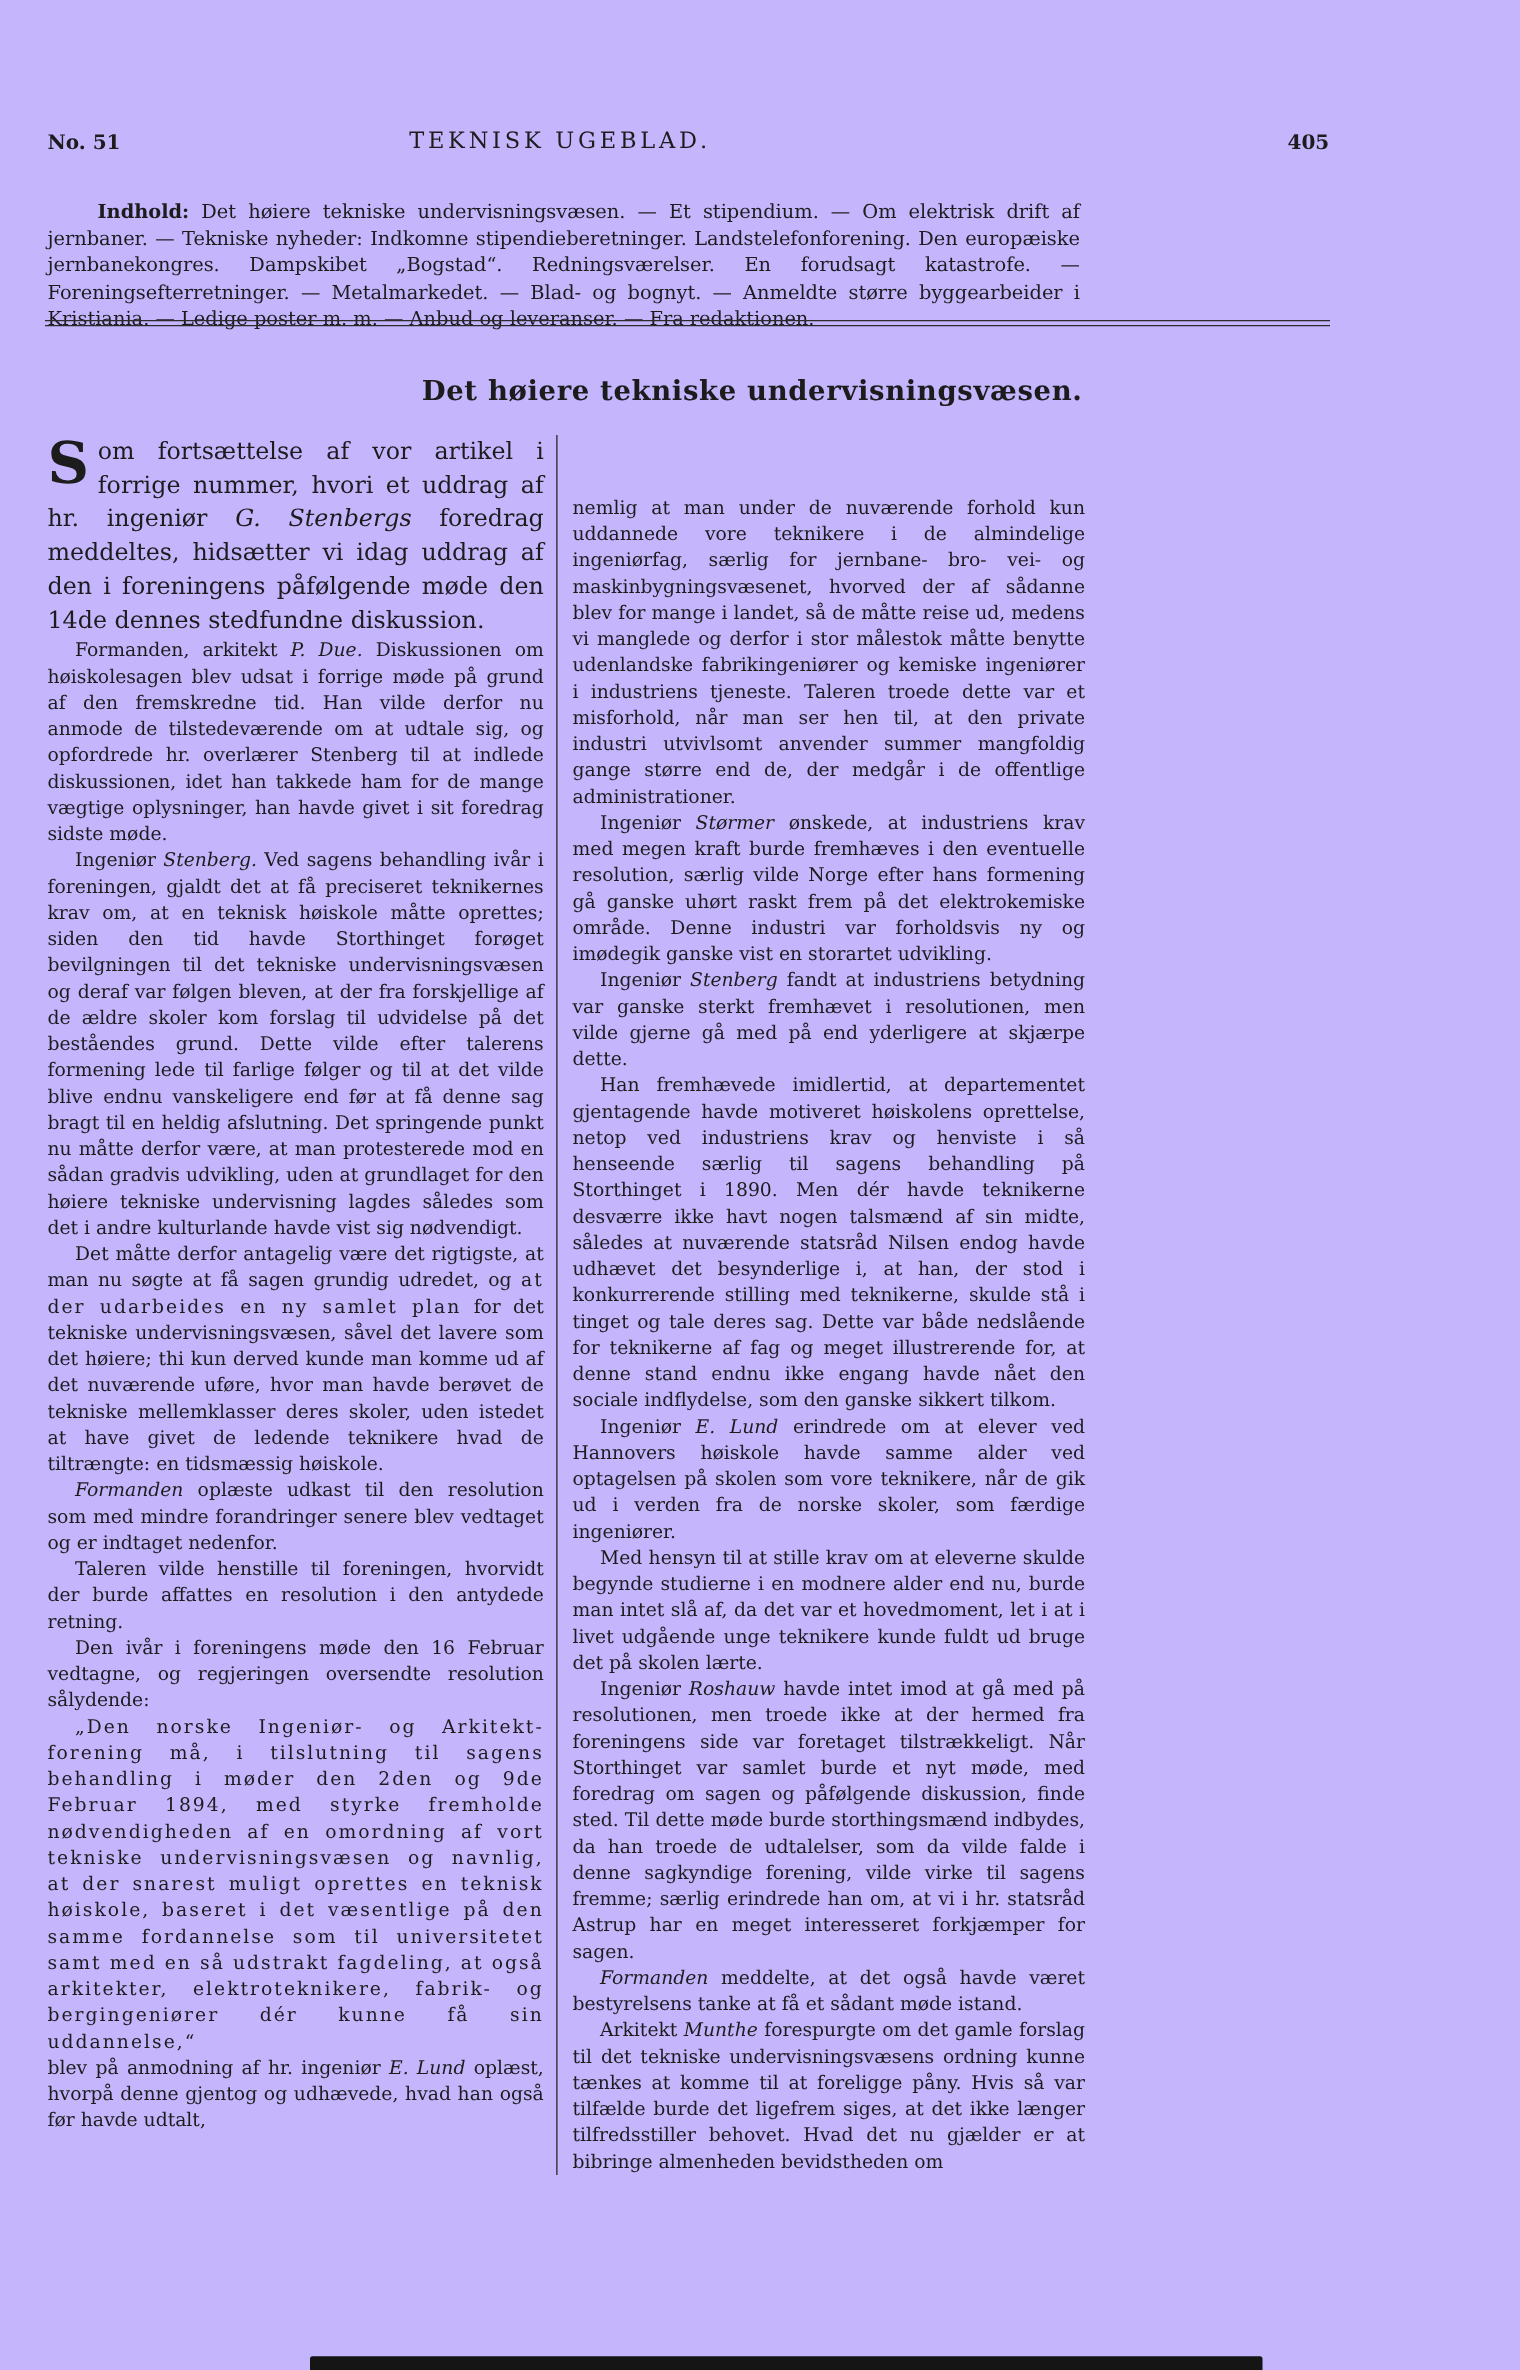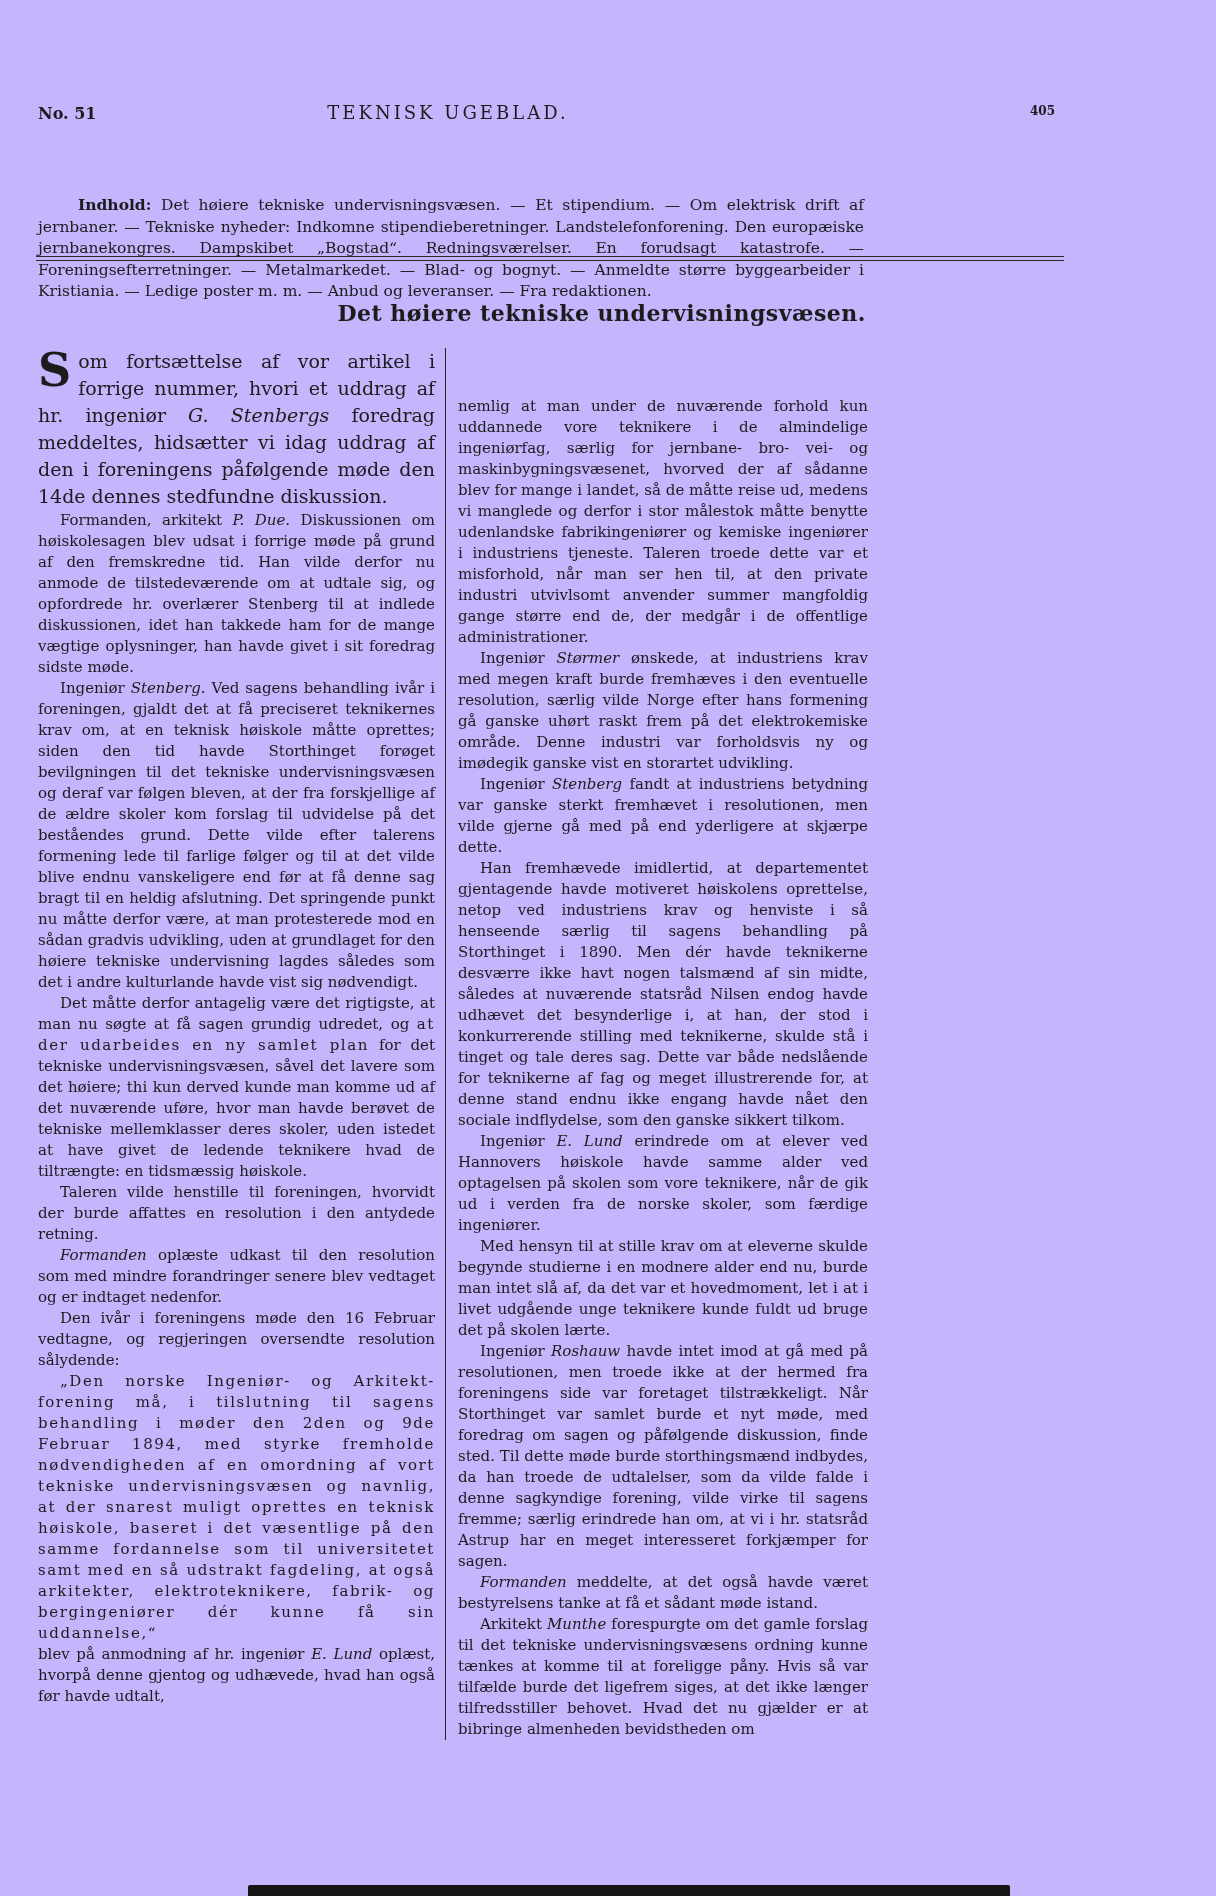--- a/index.html
+++ b/index.html
@@ -14,25 +14,25 @@
     position: relative;
     width: 1216px; height: 1896px;
     overflow: hidden;
     background: #c4b5fd;
   }
   
   .running-head { position: absolute; top: 104px; left: 0; width: 1216px; height: 26px; }
   .issue   { position: absolute; left: 38px; top: 0; font-size: 16px; font-weight: bold; }
   .jtitle  { position: absolute; left: 0; top: -2px; width: 896px; text-align: center;
              font-size: 18px; letter-spacing: 3px; font-weight: 500; }
-  .pageno  { position: absolute; left: 1030px; top: 0; font-size: 12px; font-weight: bold; }
+  .pageno  { position: absolute; left: 1030px; top: 0; font-size: 16px; font-weight: bold; }
 
   
   .contents { position: absolute; top: 158px; left: 38px; width: 826px;
-              font-size: 15.5px; line-height: 21.5px; text-align: justify; margin-top: 36px; }
+              font-size: 15.5px; line-height: 21.5px; text-align: justify; }
   .contents .para { text-indent: 40px; margin: 0; }
 
   
   .double-rule { position: absolute; top: 256px; left: 36px; width: 1028px; height: 5px;
                  border-top: 1.5px solid #2b2b2b; border-bottom: 1px solid #2b2b2b; }
 
   
   .article-title { position: absolute; top: 300px; left: 38px; width: 828px;
                    text-align: right; font-size: 22px; font-weight: bold;
                    letter-spacing: 0.5px; }
@@ -76,22 +76,22 @@
   <div class="double-rule"></div>
 
   <div class="article-title">Det høiere tekniske undervisningsvæsen.</div>
 
   <div class="columns">
     <div class="col col-left">
         <p class="para opening"><span class="drop">S</span><span>om fortsættelse af vor artikel i forrige nummer, hvori et uddrag af hr. ingeniør </span><span class="italic">G. Stenbergs</span><span> foredrag meddeltes, hidsætter vi idag uddrag af den i foreningens påfølgende møde den 14de dennes stedfundne diskussion.</span></p>
         <p class="para indent"><span>Formanden, arkitekt </span><span class="italic">P. Due.</span><span> Diskussionen om høiskolesagen blev udsat i forrige møde på grund af den fremskredne tid. Han vilde derfor nu anmode de tilstedeværende om at udtale sig, og opfordrede hr. overlærer Stenberg til at indlede diskussionen, idet han takkede ham for de mange vægtige oplysninger, han havde givet i sit foredrag sidste møde.</span></p>
         <p class="para indent"><span>Ingeniør </span><span class="italic">Stenberg.</span><span> Ved sagens behandling ivår i foreningen, gjaldt det at få preciseret teknikernes krav om, at en teknisk høiskole måtte oprettes; siden den tid havde Storthinget forøget bevilgningen til det tekniske undervisningsvæsen og deraf var følgen bleven, at der fra forskjellige af de ældre skoler kom forslag til udvidelse på det beståendes grund. Dette vilde efter talerens formening lede til farlige følger og til at det vilde blive endnu vanskeligere end før at få denne sag bragt til en heldig afslutning. Det springende punkt nu måtte derfor være, at man protesterede mod en sådan gradvis udvikling, uden at grundlaget for den høiere tekniske undervisning lagdes således som det i andre kulturlande havde vist sig nødvendigt.</span></p>
         <p class="para indent"><span>Det måtte derfor antagelig være det rigtigste, at man nu søgte at få sagen grundig udredet, og </span><span class="spaced">at der udarbeides en ny samlet plan</span><span> for det tekniske undervisningsvæsen, såvel det lavere som det høiere; thi kun derved kunde man komme ud af det nuværende uføre, hvor man havde berøvet de tekniske mellemklasser deres skoler, uden istedet at have givet de ledende teknikere hvad de tiltrængte: en tidsmæssig høiskole.</span></p>
+        <p class="para indent"><span class="italic">Formanden</span><span> oplæste udkast til den resolution som med mindre forandringer senere blev vedtaget og er indtaget nedenfor.</span></p>
         <p class="para indent"><span>Taleren vilde henstille til foreningen, hvorvidt der burde affattes en resolution i den antydede retning.</span></p>
-        <p class="para indent"><span class="italic">Formanden</span><span> oplæste udkast til den resolution som med mindre forandringer senere blev vedtaget og er indtaget nedenfor.</span></p>
         <p class="para indent"><span>Den ivår i foreningens møde den 16 Februar vedtagne, og regjeringen oversendte resolution sålydende:</span></p>
         <p class="para indent"><span class="spaced">„Den norske Ingeniør- og Arkitekt-forening må, i tilslutning til sagens behandling i møder den 2den og 9de Februar 1894, med styrke fremholde nødvendigheden af en omordning af vort tekniske undervisningsvæsen og navnlig, at der snarest muligt oprettes en teknisk høiskole, baseret i det væsentlige på den samme fordannelse som til universitetet samt med en så udstrakt fagdeling, at også arkitekter, elektroteknikere, fabrik- og bergingeniører dér kunne få sin uddannelse,“</span></p>
         <p class="para"><span>blev på anmodning af hr. ingeniør </span><span class="italic">E. Lund</span><span> oplæst, hvorpå denne gjentog og udhævede, hvad han også før havde udtalt,</span></p>
       </div>
     <div class="col col-right">
         <p class="para"><span>nemlig at man under de nuværende forhold kun uddannede vore teknikere i de almindelige ingeniørfag, særlig for jernbane- bro- vei- og maskinbygningsvæsenet, hvorved der af sådanne blev for mange i landet, så de måtte reise ud, medens vi manglede og derfor i stor målestok måtte benytte udenlandske fabrikingeniører og kemiske ingeniører i industriens tjeneste. Taleren troede dette var et misforhold, når man ser hen til, at den private industri utvivlsomt anvender summer mangfoldig gange større end de, der medgår i de offentlige administrationer.</span></p>
         <p class="para indent"><span>Ingeniør </span><span class="italic">Størmer</span><span> ønskede, at industriens krav med megen kraft burde fremhæves i den eventuelle resolution, særlig vilde Norge efter hans formening gå ganske uhørt raskt frem på det elektrokemiske område. Denne industri var forholdsvis ny og imødegik ganske vist en storartet udvikling.</span></p>
         <p class="para indent"><span>Ingeniør </span><span class="italic">Stenberg</span><span> fandt at industriens betydning var ganske sterkt fremhævet i resolutionen, men vilde gjerne gå med på end yderligere at skjærpe dette.</span></p>
         <p class="para indent"><span>Han fremhævede imidlertid, at departementet gjentagende havde motiveret høiskolens oprettelse, netop ved industriens krav og henviste i så henseende særlig til sagens behandling på Storthinget i 1890. Men dér havde teknikerne desværre ikke havt nogen talsmænd af sin midte, således at nuværende statsråd Nilsen endog havde udhævet det besynderlige i, at han, der stod i konkurrerende stilling med teknikerne, skulde stå i tinget og tale deres sag. Dette var både nedslående for teknikerne af fag og meget illustrerende for, at denne stand endnu ikke engang havde nået den sociale indflydelse, som den ganske sikkert tilkom.</span></p>
         <p class="para indent"><span>Ingeniør </span><span class="italic">E. Lund</span><span> erindrede om at elever ved Hannovers høiskole havde samme alder ved optagelsen på skolen som vore teknikere, når de gik ud i verden fra de norske skoler, som færdige ingeniører.</span></p>

